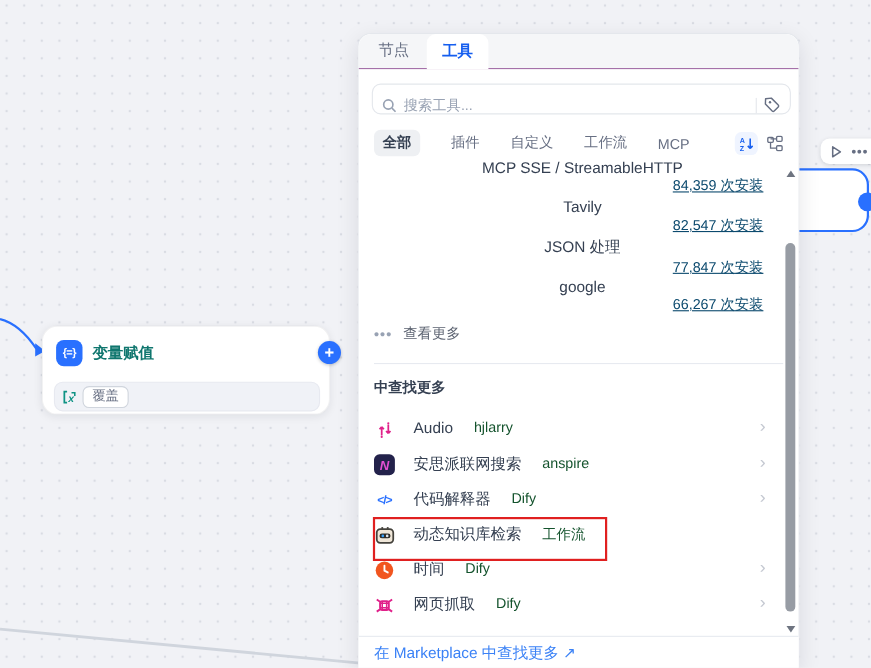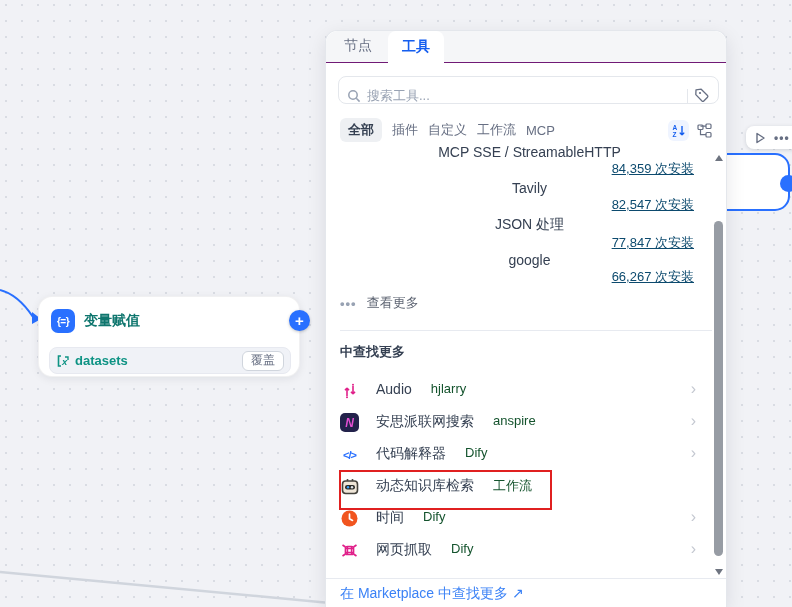--- a/index.html
+++ b/index.html
@@ -84,21 +84,21 @@
     display:flex; align-items:flex-end; padding:0 8px; gap:6px;
   }
   .search-box input {
     flex:1; border:none; outline:none; font-size:13px; color:#354052;
     font-family:inherit; background:transparent;
   }
   .search-box input::placeholder { color:#98a2b3; }
   .search-divider { width:1px; height:14px; background:#e4e7ec; }
   .chips {
     position:absolute; left:14px; top:88px; right:12px; height:22px;
-    display:flex; align-items:center; gap:10px;
+    display:flex; align-items:center; gap:28px;
   }
   .chip { font-size:13px; color:#676f83; }
   .chip.active {
     background:#eef0f3; color:#354052; font-weight:700; border-radius:6px; padding:3px 8px;
   }
   .chip-icons { margin-left:auto; display:flex; align-items:center; gap:5px; }
   .sort-btn { width:21px; height:21px; background:#eff4ff; border-radius:6px;
     display:flex; align-items:center; justify-content:center; }
   .tree-btn { width:20px; height:20px; display:flex; align-items:center; justify-content:center; }
 
@@ -156,21 +156,20 @@
     <div class="assigner-icon">{=}</div>
     <div class="assigner-title">变量赋值</div>
   </div>
   <div class="plus-btn">+</div>
   <div class="var-row">
     <svg width="14" height="14" viewBox="0 0 14 14">
       <path d="M5 2 H2.5 V12 H5" fill="none" stroke="#0e9384" stroke-width="1.6"></path>
       <text x="6" y="11" font-size="9.5" font-style="italic" font-weight="700" fill="#0e9384">x</text>
       <path d="M9 3 L12 3 L12 6" fill="none" stroke="#0e9384" stroke-width="1.4"></path>
     </svg>
-    <span class="var-name">datasets</span>
     <span class="var-badge">覆盖</span>
   </div>
 </div>
 
 <div class="sel-node">
   <div class="out-handle"></div>
 </div>
 <div class="node-toolbar">
   <svg width="12" height="12" viewBox="0 0 12 12">
     <path d="M3 1.5 L10 6 L3 10.5 Z" fill="none" stroke="#676f83" stroke-width="1.4" stroke-linejoin="round"></path>

